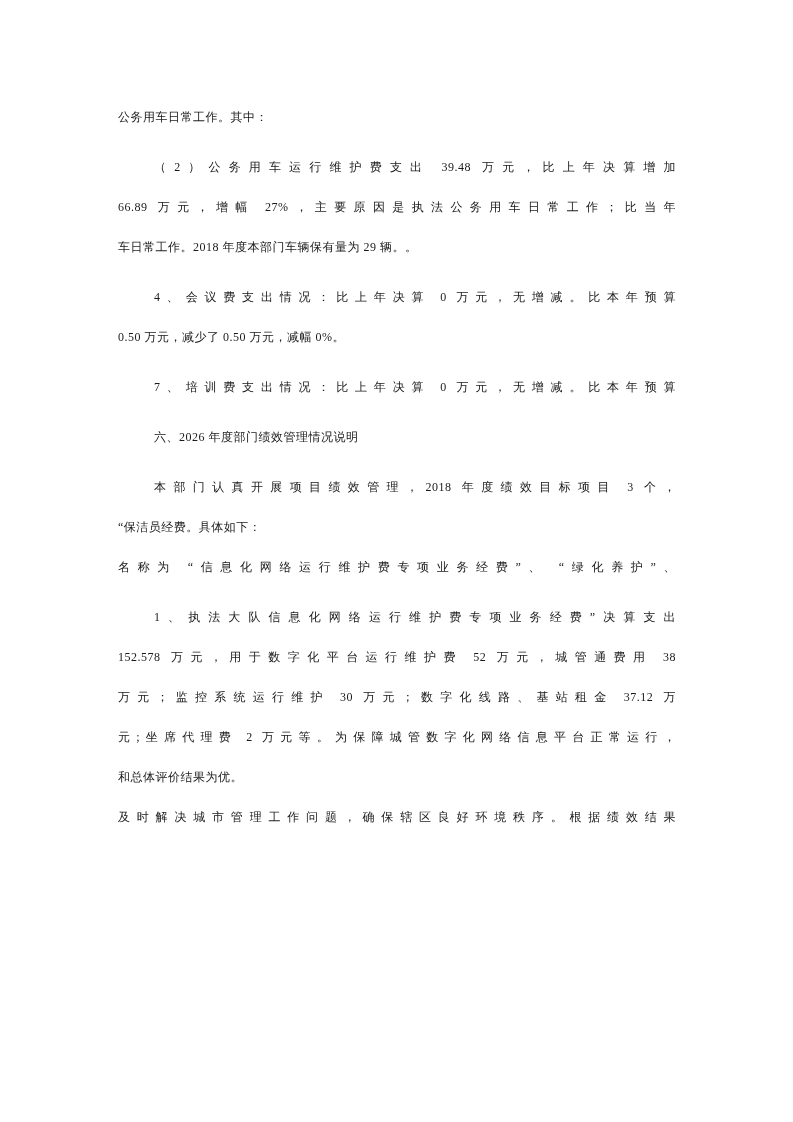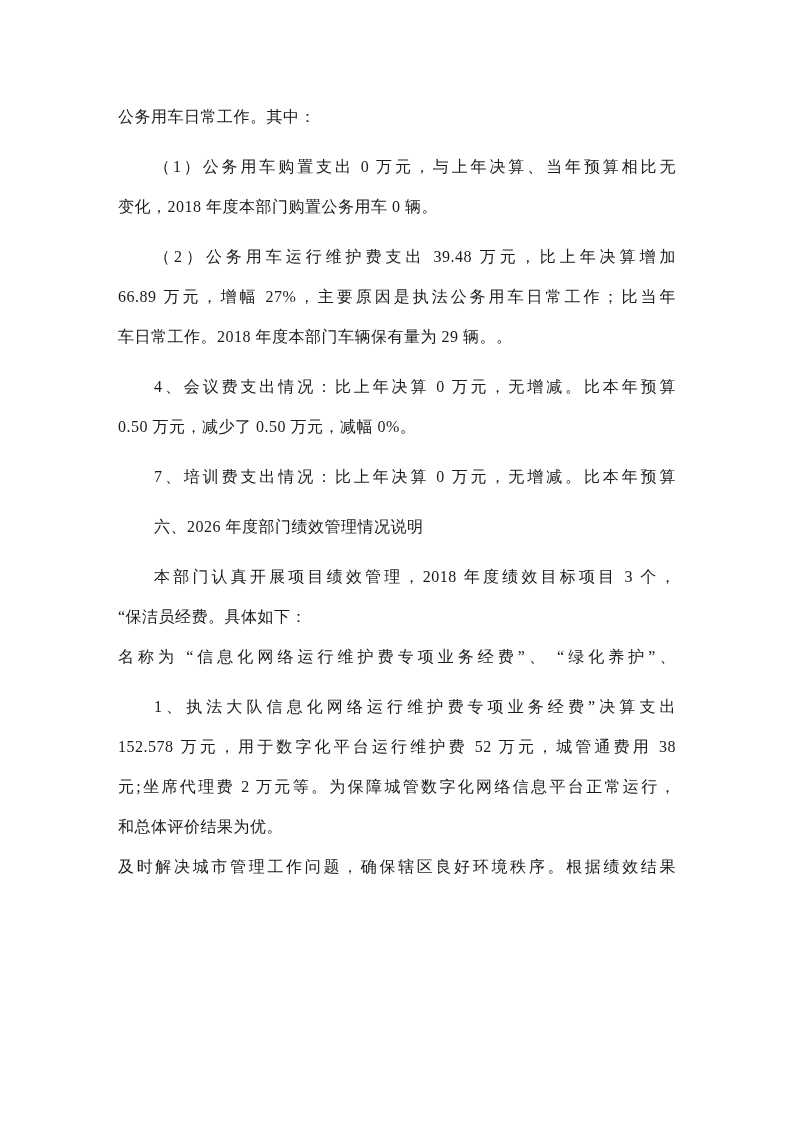--- a/index.html
+++ b/index.html
@@ -25,21 +25,21 @@
   }
   .para {
     margin: 0 0 10px 0;
   }
   .para:last-child {
     margin-bottom: 0;
   }
   .line {
     height: 40px;
     line-height: 40px;
-    font-size: 16px;
+    font-size: 12px;
     letter-spacing: 0.5px;
     white-space: nowrap;
     overflow: hidden;
     text-align: left;
   }
   
   .line.fill {
     white-space: normal;
     text-align: justify;
     text-align-last: justify;
@@ -51,24 +51,20 @@
 </style>
 </head>
 <body>
 
 <div class="page">
   <div class="content">
       <div class="para">
         <div class="line">公务用车日常工作。其中：</div>
       </div>
       <div class="para">
-        <div class="line fill ind">（1）公务用车购置支出 0 万元，与上年决算、当年预算相比无</div>
-        <div class="line">变化，2018 年度本部门购置公务用车 0 辆。</div>
-      </div>
-      <div class="para">
         <div class="line fill ind">（2）公务用车运行维护费支出 39.48 万元，比上年决算增加</div>
         <div class="line fill">66.89 万元，增幅 27%，主要原因是执法公务用车日常工作；比当年</div>
         <div class="line">车日常工作。2018 年度本部门车辆保有量为 29 辆。。</div>
       </div>
       <div class="para">
         <div class="line fill ind">4、会议费支出情况：比上年决算 0 万元，无增减。比本年预算</div>
         <div class="line">0.50 万元，减少了 0.50 万元，减幅 0%。</div>
       </div>
       <div class="para">
         <div class="line fill ind">7、培训费支出情况：比上年决算 0 万元，无增减。比本年预算</div>
@@ -77,18 +73,19 @@
         <div class="line ind">六、2026 年度部门绩效管理情况说明</div>
       </div>
       <div class="para">
         <div class="line fill ind">本部门认真开展项目绩效管理，2018 年度绩效目标项目 3 个，</div>
         <div class="line">“保洁员经费。具体如下：</div>
         <div class="line fill">名称为 “信息化网络运行维护费专项业务经费”、 “绿化养护”、</div>
       </div>
       <div class="para">
         <div class="line fill ind">1、执法大队信息化网络运行维护费专项业务经费”决算支出</div>
         <div class="line fill">152.578 万元，用于数字化平台运行维护费 52 万元，城管通费用 38</div>
+        <div class="line fill">万元；监控系统运行维护 30 万元；数字化线路、基站租金 37.12 万</div>
         <div class="line fill">元;坐席代理费 2 万元等。为保障城管数字化网络信息平台正常运行，</div>
         <div class="line">和总体评价结果为优。</div>
         <div class="line fill">及时解决城市管理工作问题，确保辖区良好环境秩序。根据绩效结果</div>
       </div>
     </div>
 </div>
 
 </body></html>

